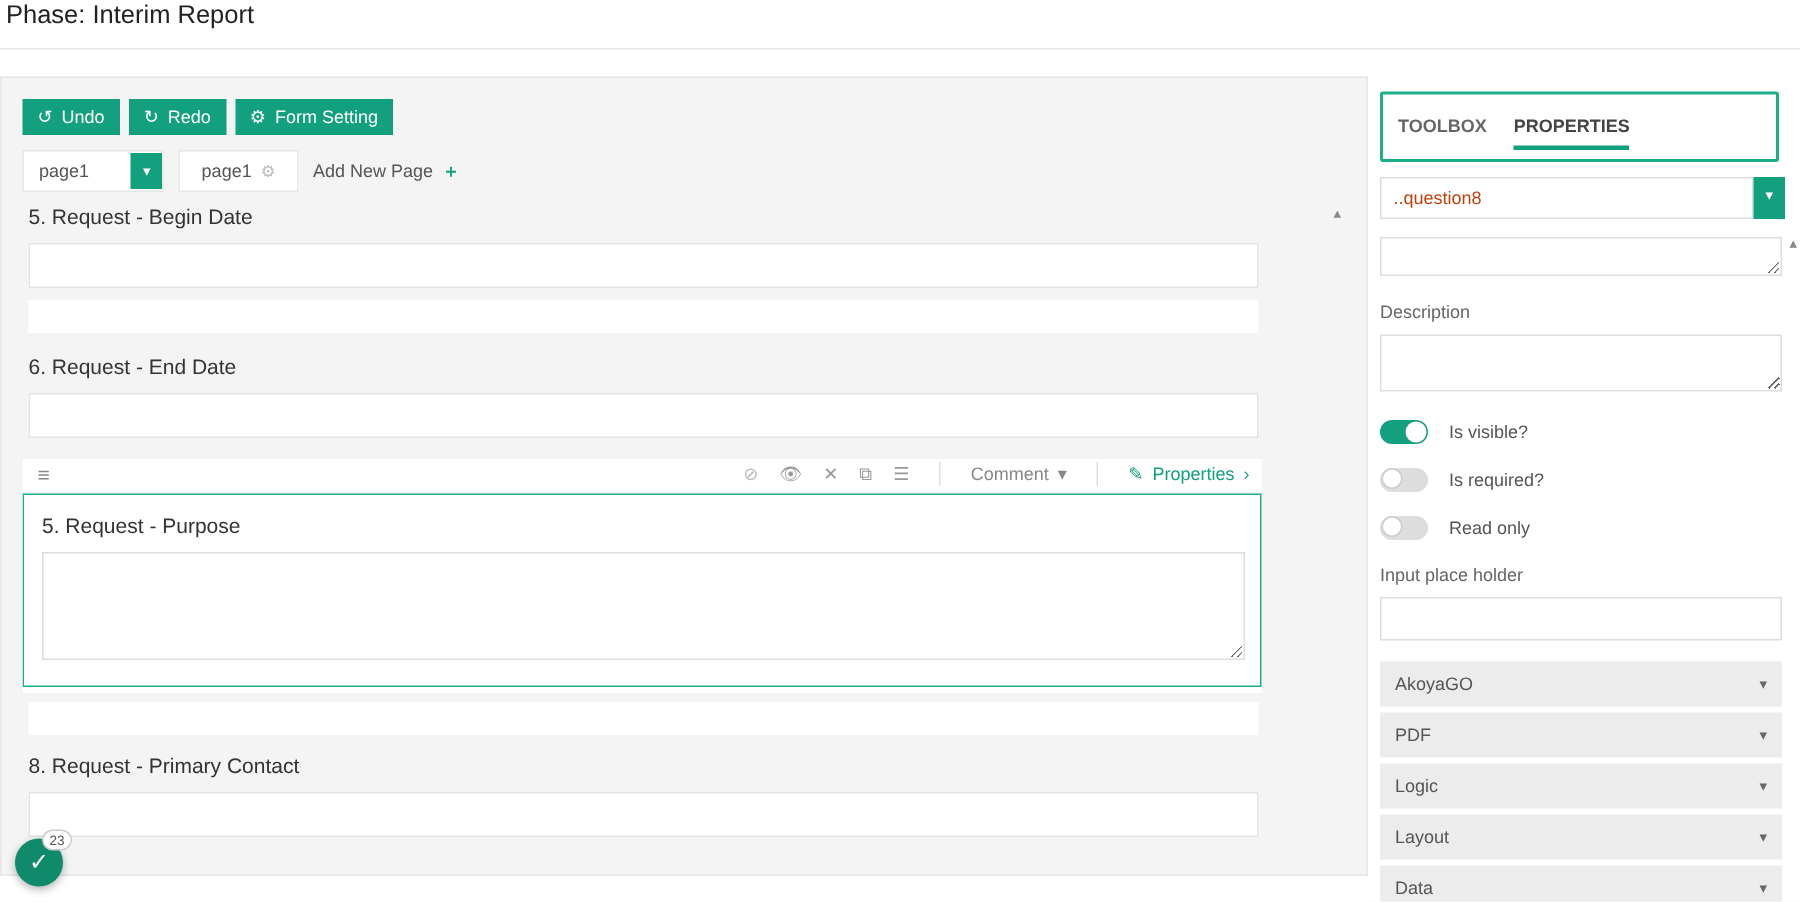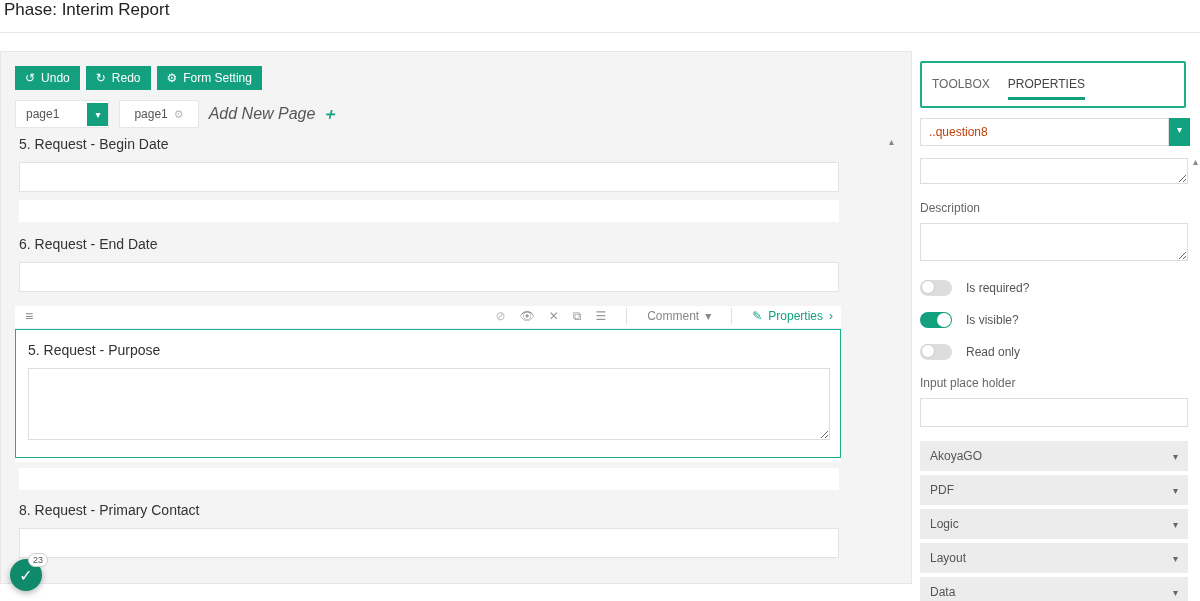--- a/index.html
+++ b/index.html
@@ -23,21 +23,21 @@
 .gbtn { background: #12a07f; color: #fff; border: none; padding: 5px 10px; font-size: 12px; display: flex; align-items: center; gap: 6px; cursor: pointer; }
 .gbtn .ic { font-size: 12px; }
 
 
 .page-row { display: flex; align-items: center; gap: 10px; margin-bottom: 8px; }
 .page-sel { display: flex; align-items: center; background: #fff; border: 1px solid #e6e6e6; }
 .page-sel span { padding: 6px 28px 6px 10px; font-size: 12px; color: #555; }
 .page-sel .dd { background: #12a07f; color: #fff; padding: 6px 8px; cursor: pointer; font-size: 10px; }
 .page-cur { background: #fff; border: 1px solid #e6e6e6; padding: 6px 14px; font-size: 12px; color: #555; display: flex; align-items: center; gap: 6px; }
 .gear-sm { color: #bbb; font-size: 11px; }
-.addpage { font-size: 16px; color: #555; display: flex; align-items: center; gap: 6px; cursor: pointer; font-style: italic; }
+.addpage { font-size: 12px; color: #555; display: flex; align-items: center; gap: 6px; cursor: pointer; }
 .addpage .plus { color: #12a07f; font-weight: bold; }
 
 .canvas-scroll { height: 448px; overflow: hidden; position: relative; }
 .scroll-arrow { position: absolute; right: 3px; top: 0; font-size: 10px; color: #888; cursor: pointer; }
 
 
 .q { margin-bottom: 14px; }
 .q-label { font-size: 14px; color: #333; margin: 0 0 10px 4px; }
 .q-box { background: #fff; border: 1px solid #e3e3e3; height: 30px; width: 820px; margin-left: 4px; }
 .q-spacer { background: #fff; height: 22px; width: 820px; margin: 8px 0 0 4px; }
@@ -52,21 +52,21 @@
 .q-tool-right { display: flex; align-items: center; gap: 20px; }
 .tlbl { font-size: 12px; color: #12a07f; display: flex; align-items: center; gap: 6px; cursor: pointer; }
 .tlbl.gray { color: #888; }
 .vsep { width: 1px; height: 16px; background: #e0e0e0; }
 .q-selected { border: 1px solid #1bb089; padding: 12px 10px 14px 12px; }
 .q-textarea { width: 100%; height: 72px; border: 1px solid #ddd; resize: both; background: #fff; }
 
 
 .right { flex: 1; position: relative; padding: 10px 4px 0 6px; background: #fff; height: 580px; overflow: hidden; }
 .panel-tabs { border: 2px solid #1bb089; border-radius: 2px; display: flex; padding: 14px 10px 6px 10px; gap: 18px; margin: 0 10px 10px 2px; }
-.ptab { font-size: 12px; color: #666; cursor: pointer; padding-bottom: 6px; }
+.ptab { font-size: 12px; color: #666; cursor: pointer; padding-bottom: 6px; font-weight: bold; }
 .ptab.active { color: #444; border-bottom: 3px solid #12a07f; }
 
 .sel-row { display: flex; margin: 0 6px 12px 2px; }
 .sel-row input { flex: 1; border: 1px solid #ddd; padding: 6px 8px; font-size: 12px; color: #c2410c; }
 .sel-row .dd { background: #12a07f; color: #fff; padding: 6px 8px; font-size: 10px; cursor: pointer; }
 
 .prop-area { padding: 0 8px 0 2px; position: relative; }
 .prop-area .scroll-arrow { right: -2px; top: -2px; }
 .textarea-sm { width: 100%; height: 26px; border: 1px solid #ddd; resize: both; margin-bottom: 14px; }
 .plabel { font-size: 12px; color: #666; margin-bottom: 8px; }
@@ -203,30 +203,30 @@
 
     <div class="prop-area">
       <span class="scroll-arrow">▴</span>
 
       <textarea class="textarea-sm" style=""></textarea>
 
       <div class="plabel">Description</div>
       <textarea class="pta" style=""></textarea>
 
       <div class="toggle-row">
+        <div class="toggle on">
+            <div class="knob"></div>
+          </div>
+        <span>Is visible?</span>
+      </div>
+      <div class="toggle-row">
         <div class="toggle off">
             <div class="knob"></div>
           </div>
         <span>Is required?</span>
-      </div>
-      <div class="toggle-row">
-        <div class="toggle on">
-            <div class="knob"></div>
-          </div>
-        <span>Is visible?</span>
       </div>
       <div class="toggle-row">
         <div class="toggle off">
             <div class="knob"></div>
           </div>
         <span>Read only</span>
       </div>
 
       <div class="plabel">Input place holder</div>
       <input class="pinput" style="">

